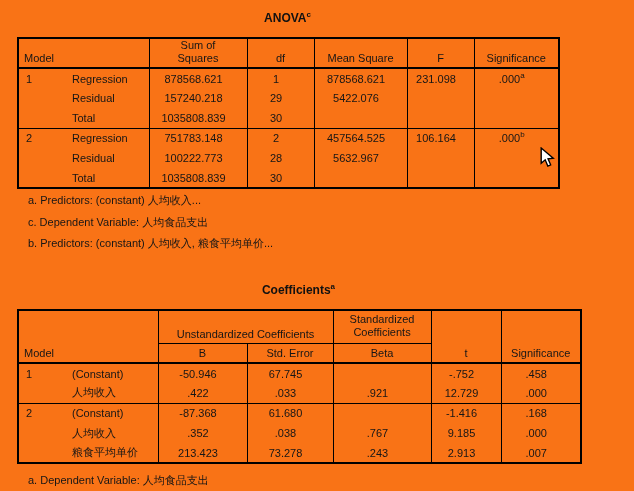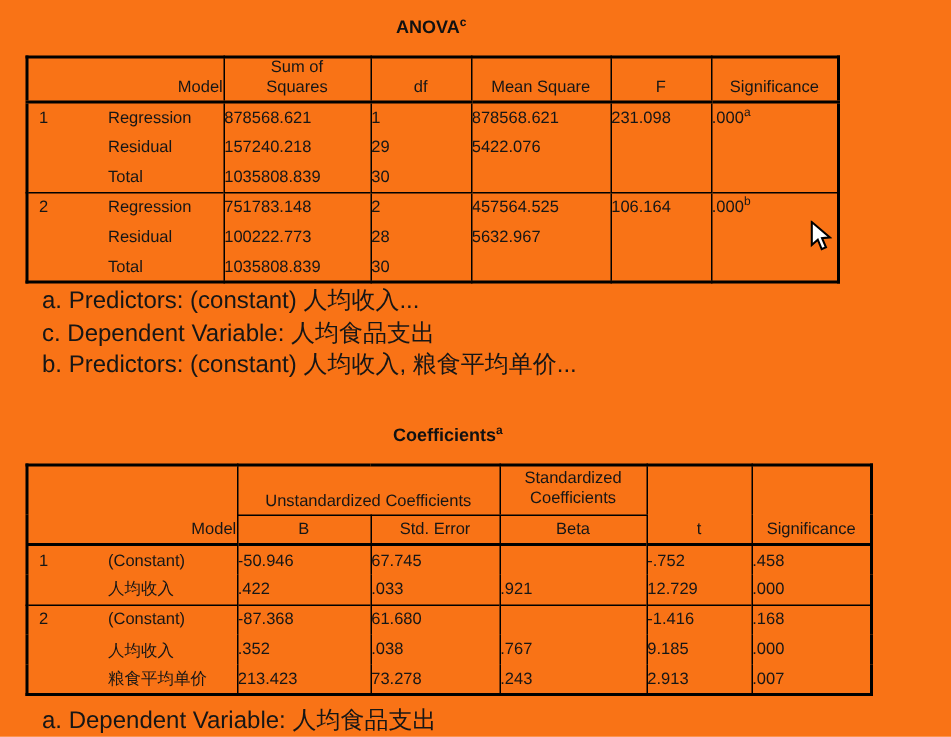--- a/index.html
+++ b/index.html
@@ -19,33 +19,33 @@
     position:absolute; border-collapse:collapse; table-layout:fixed;
     border:2px solid #000; font-size:11px; color:#161616;
   }
   table.spss td { padding:0; overflow:hidden; white-space:nowrap; }
 
   
   .hcell {
     border-bottom:2px solid #000; vertical-align:bottom;
     text-align:center; line-height:13px; padding-bottom:2px !important;
   }
-  .hleft { text-align:right; padding-left:5px !important; }
+  .hleft { text-align:left; padding-left:5px !important; }
   .vline { border-left:1px solid #000; }
   .subline { border-bottom:1px solid #000 !important; }
 
   
-  .num { text-align:left; padding-right:9px !important; vertical-align:middle;margin-left:48px; }
+  .num { text-align:center; padding-right:9px !important; vertical-align:middle;margin-left:48px; }
   .modelcell { vertical-align:middle; }
   .mnum { display:inline-block; width:46px; padding-left:7px; }
   .term { display:inline-block; }
   tr.datarow { height:20px; }
   tr.sep td { border-top:1.5px solid #000; }
 
-  .footnotes { position:absolute; font-size:16px; line-height:21.5px; color:#161616; }
+  .footnotes { position:absolute; font-size:11px; line-height:21.5px; color:#161616; }
   .footnote { white-space:nowrap; }
 
   .cursor { position:absolute; width:15px; height:21px; }
 
   .two-line { display:block; line-height:13px; }
 </style>
 </head>
 <body>
 
 <div class="page">

